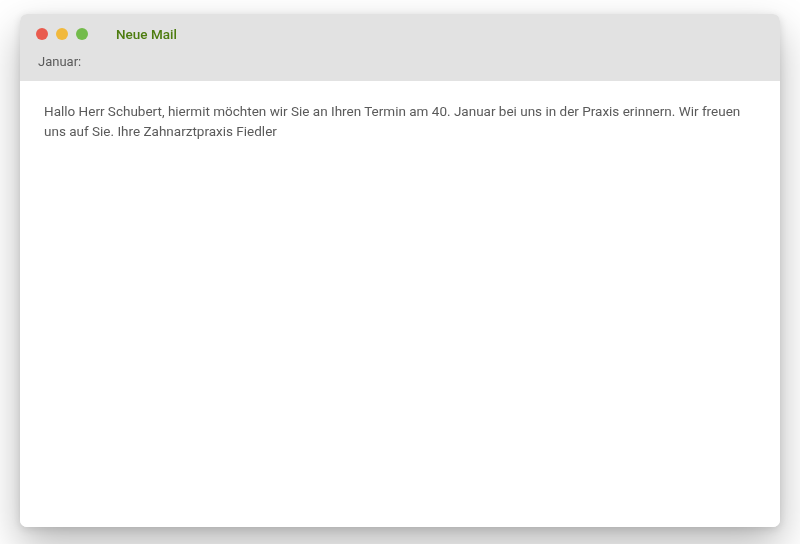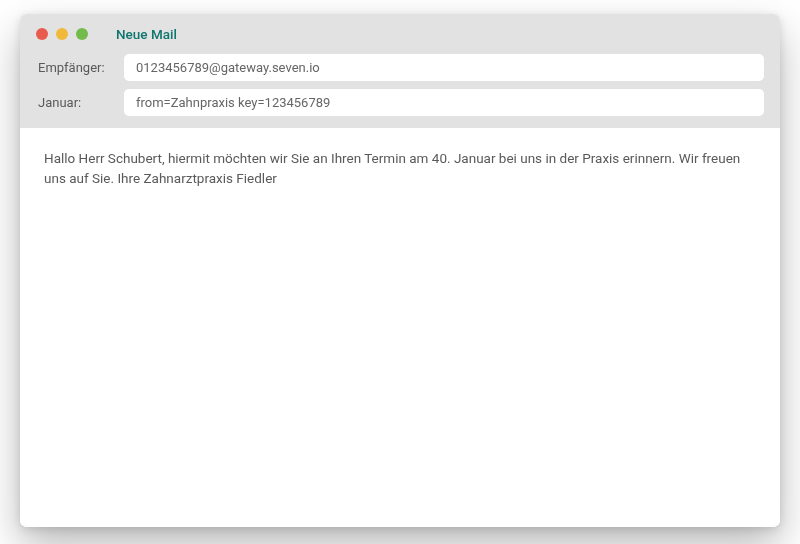--- a/index.html
+++ b/index.html
@@ -45,21 +45,21 @@
       width: 12px;
       height: 12px;
       border-radius: 50%;
     }
     .traffic-light.red { background: #e95b4e; }
     .traffic-light.yellow { background: #f1b93c; }
     .traffic-light.green { background: #73bb4b; }
     .window-title {
       margin-left: 28px;
       font-size: 13.5px;
-      color: #0f766e;
+      color: #4d7c0f;
       font-weight: 500;
     }
     .field-row {
       display: flex;
       align-items: center;
       margin-bottom: 8px;
     }
     .field-row:last-child {
       margin-bottom: 4px;
     }
@@ -104,24 +104,19 @@
   <div class="titlebar">
     <div class="titlebar-top">
       <div class="traffic-lights">
         <div class="traffic-light red"></div>
         <div class="traffic-light yellow"></div>
         <div class="traffic-light green"></div>
       </div>
       <div class="window-title">Neue Mail</div>
     </div>
     <div class="field-row">
-      <div class="field-label">Empfänger:</div>
-      <input type="text" class="field-input" value="0123456789@gateway.seven.io" style="">
-    </div>
-    <div class="field-row">
       <div class="field-label">Januar:</div>
-      <input type="text" class="field-input" value="from=Zahnpraxis key=123456789" style="">
     </div>
   </div>
   <div class="body-area">
     <div class="body-text" contenteditable="true" style="">Hallo Herr Schubert, hiermit möchten wir Sie an Ihren Termin am 40. Januar bei uns in der Praxis erinnern. Wir freuen uns auf Sie. Ihre Zahnarztpraxis Fiedler</div>
   </div>
 </div>
 
 </body></html>

